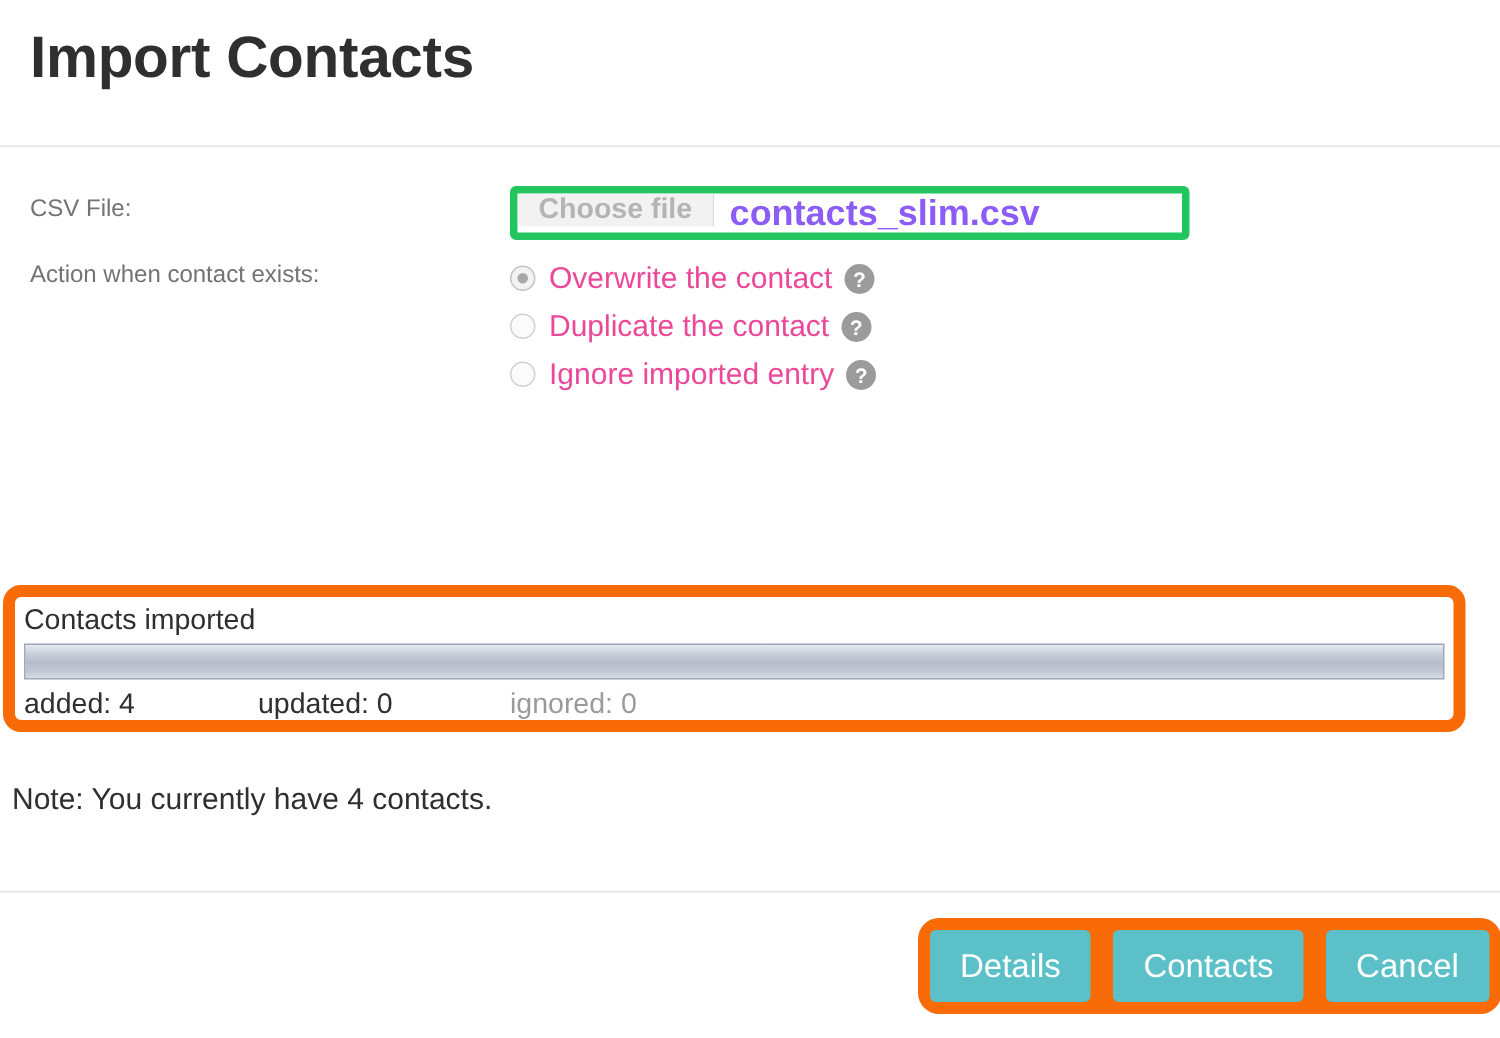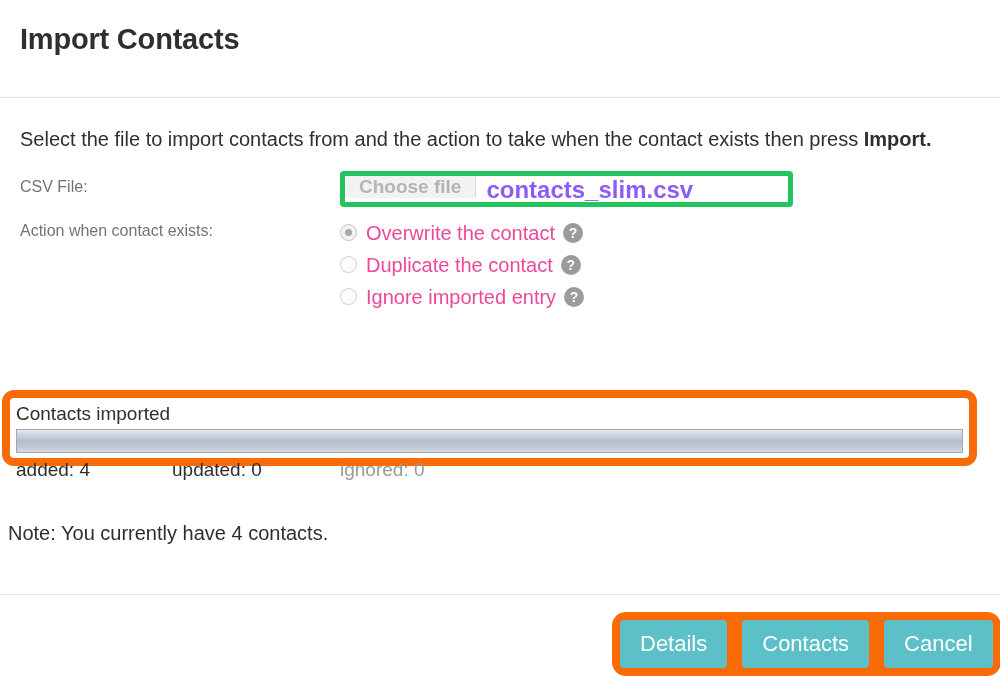--- a/index.html
+++ b/index.html
@@ -26,21 +26,21 @@
   }
 
   
   .dialog-header {
     height: 98px;
     box-sizing: border-box;
     padding: 22px 20px 0 20px;
     border-bottom: 1px solid #e2e2e2;
   }
   .dialog-title {
-    font-size: 29px;
+    font-size: 39px;
     font-weight: 600;
     color: #2f2f2f;
     letter-spacing: -0.2px;
     line-height: 34px;
     margin: 0;
   }
 
   
   .dialog-body {
     padding: 26px 20px 0 20px;
@@ -165,21 +165,21 @@
     flex: 0 0 auto;
     font-family: "Liberation Sans", sans-serif;
   }
 
   
   .highlight-box {
     position: absolute;
     left: 2px;
     top: 390px;
     width: 975px;
-    height: 76px;
+    height: 98px;
     box-sizing: border-box;
     border: 8px solid #f96b07;
     border-radius: 12px;
     background: #ffffff;
   }
   .progress-panel {
     position: absolute;
     left: 0;
     top: 0;
     right: 0;
@@ -272,23 +272,20 @@
 <body>
 
 <div class="dialog">
 
   <div class="dialog-header">
     <h1 class="dialog-title">Import Contacts</h1>
   </div>
 
   <div class="dialog-body">
 
-    <p class="intro-text">
-      <span>Select the file to import contacts from and the action to take when the contact exists then press </span><b>Import.</b>
-    </p>
 
     <div class="form-row">
       <div class="form-label">CSV File:</div>
       <div class="form-field">
         <div class="file-input">
           <span class="file-choose-btn">Choose file</span>
           <span class="file-name">contacts_slim.csv</span>
         </div>
       </div>
     </div>

